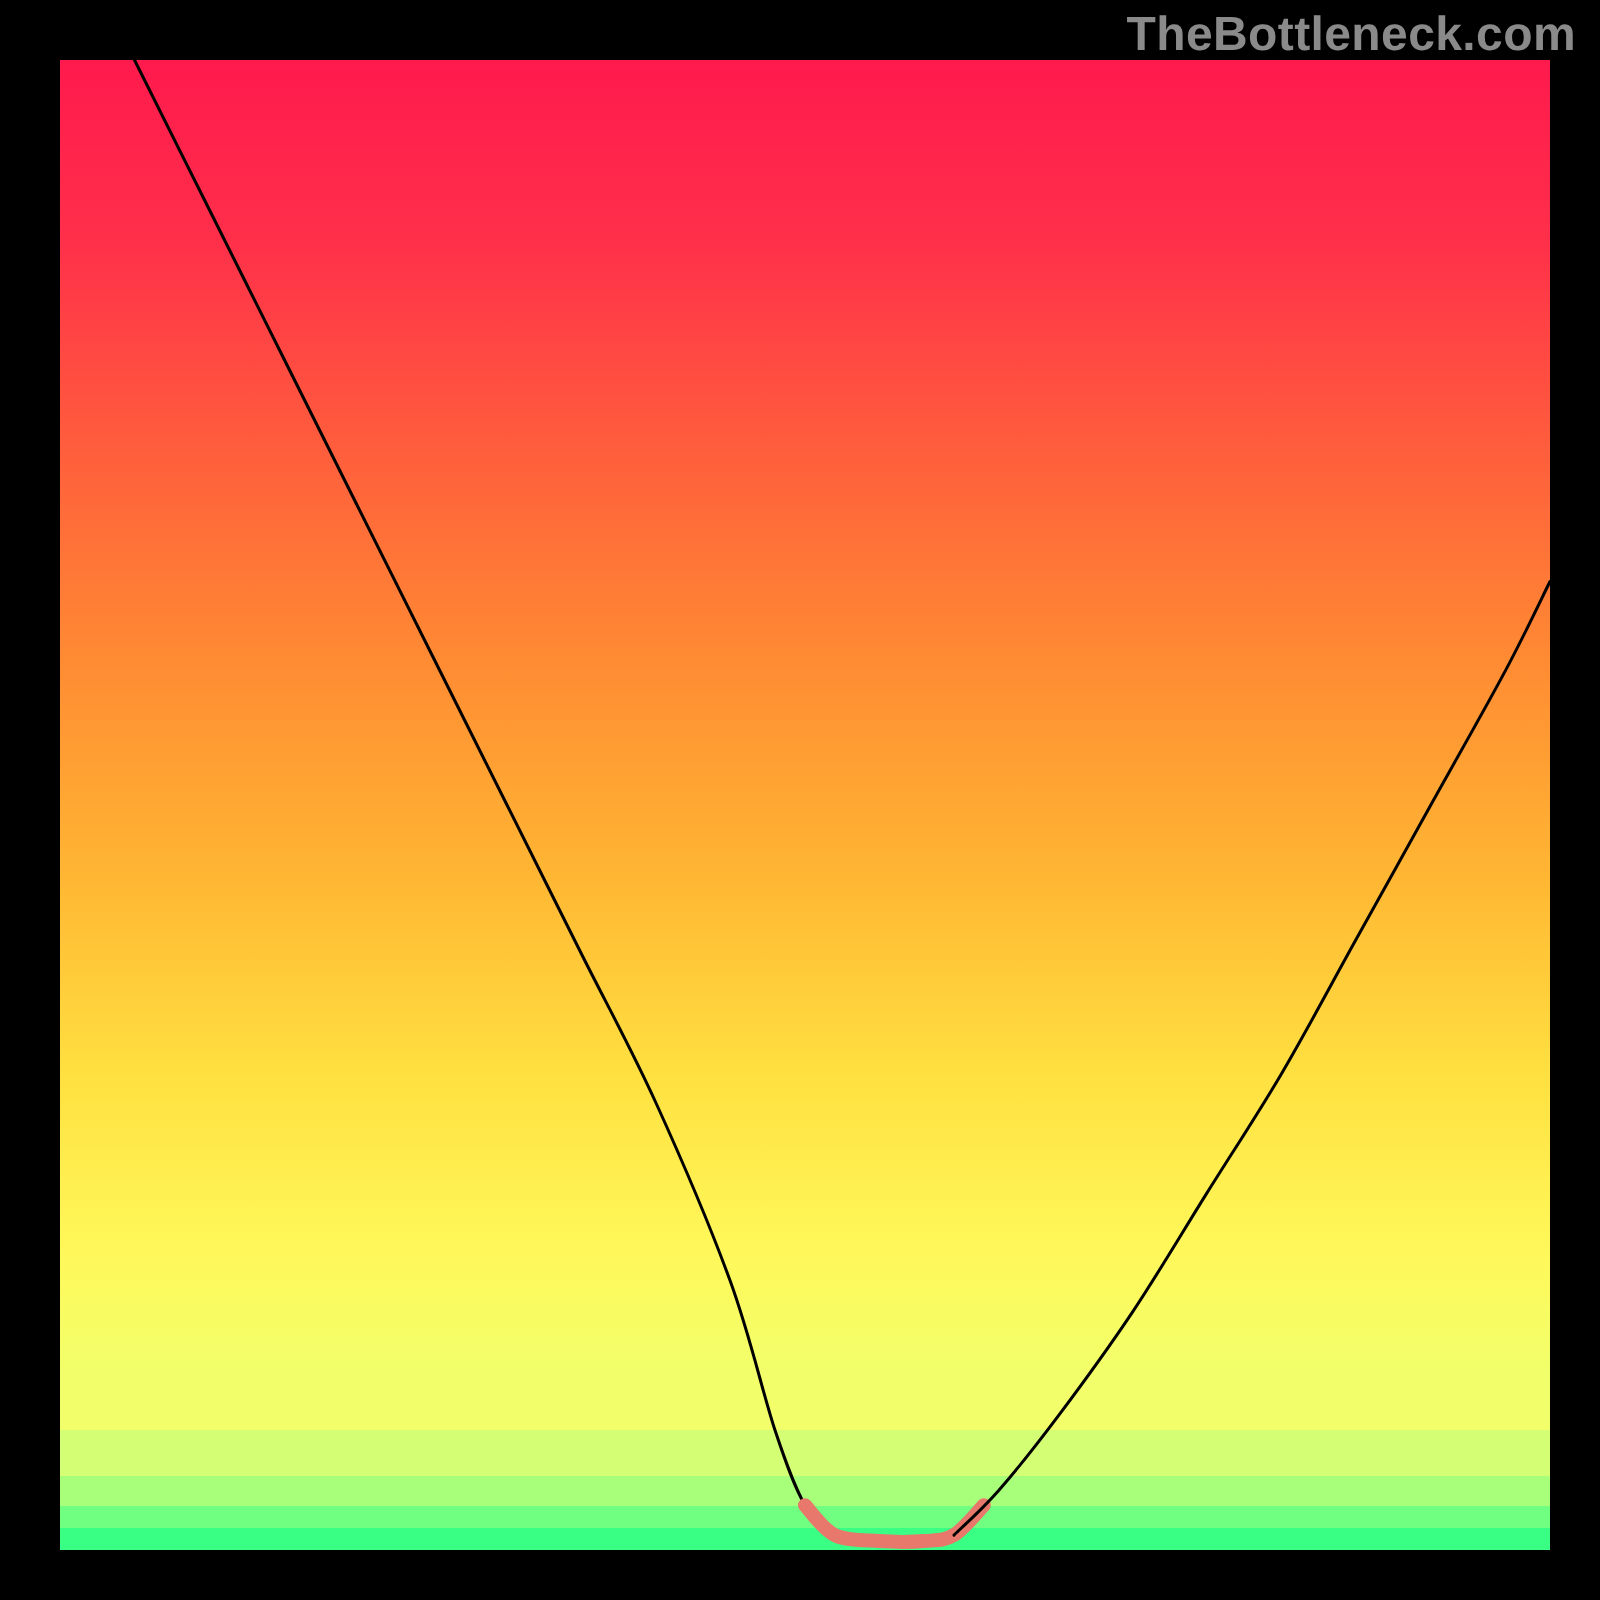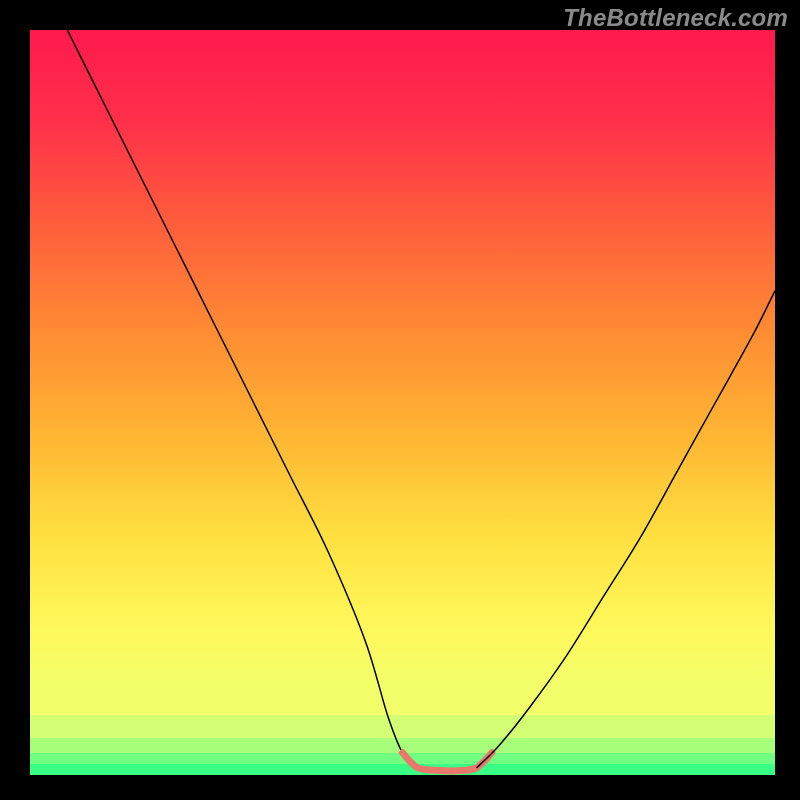--- a/index.html
+++ b/index.html
@@ -47,21 +47,20 @@
   }
   .watermark {
     position: absolute;
     top: 4px;
     right: 12px;
     font-family: Arial, Helvetica, sans-serif;
     font-size: 24px;
     font-weight: 600;
     color: #8a8a8a;
     letter-spacing: 0.2px;
-    font-style: italic;
   }
 </style>
 </head>
 <body>
 
 <div class="frame">
 
   <div class="plot">
     <div class="gradient" id="grad">
         <div class="color-band" style="top: 0px; height: 100%; background: linear-gradient(rgb(255, 26, 77) 0%, rgb(255, 47, 74) 12%, rgb(255, 90, 61) 25%, rgb(255, 138, 51) 40%, rgb(255, 183, 51) 55%, rgb(255, 224, 64) 68%, rgb(255, 248, 90) 80%, rgb(242, 255, 106) 88%, rgb(212, 255, 116) 92%, rgb(168, 255, 122) 95%, rgb(112, 255, 128) 97%, rgb(58, 255, 133) 98.5%, rgb(16, 232, 111) 100%);"></div>

